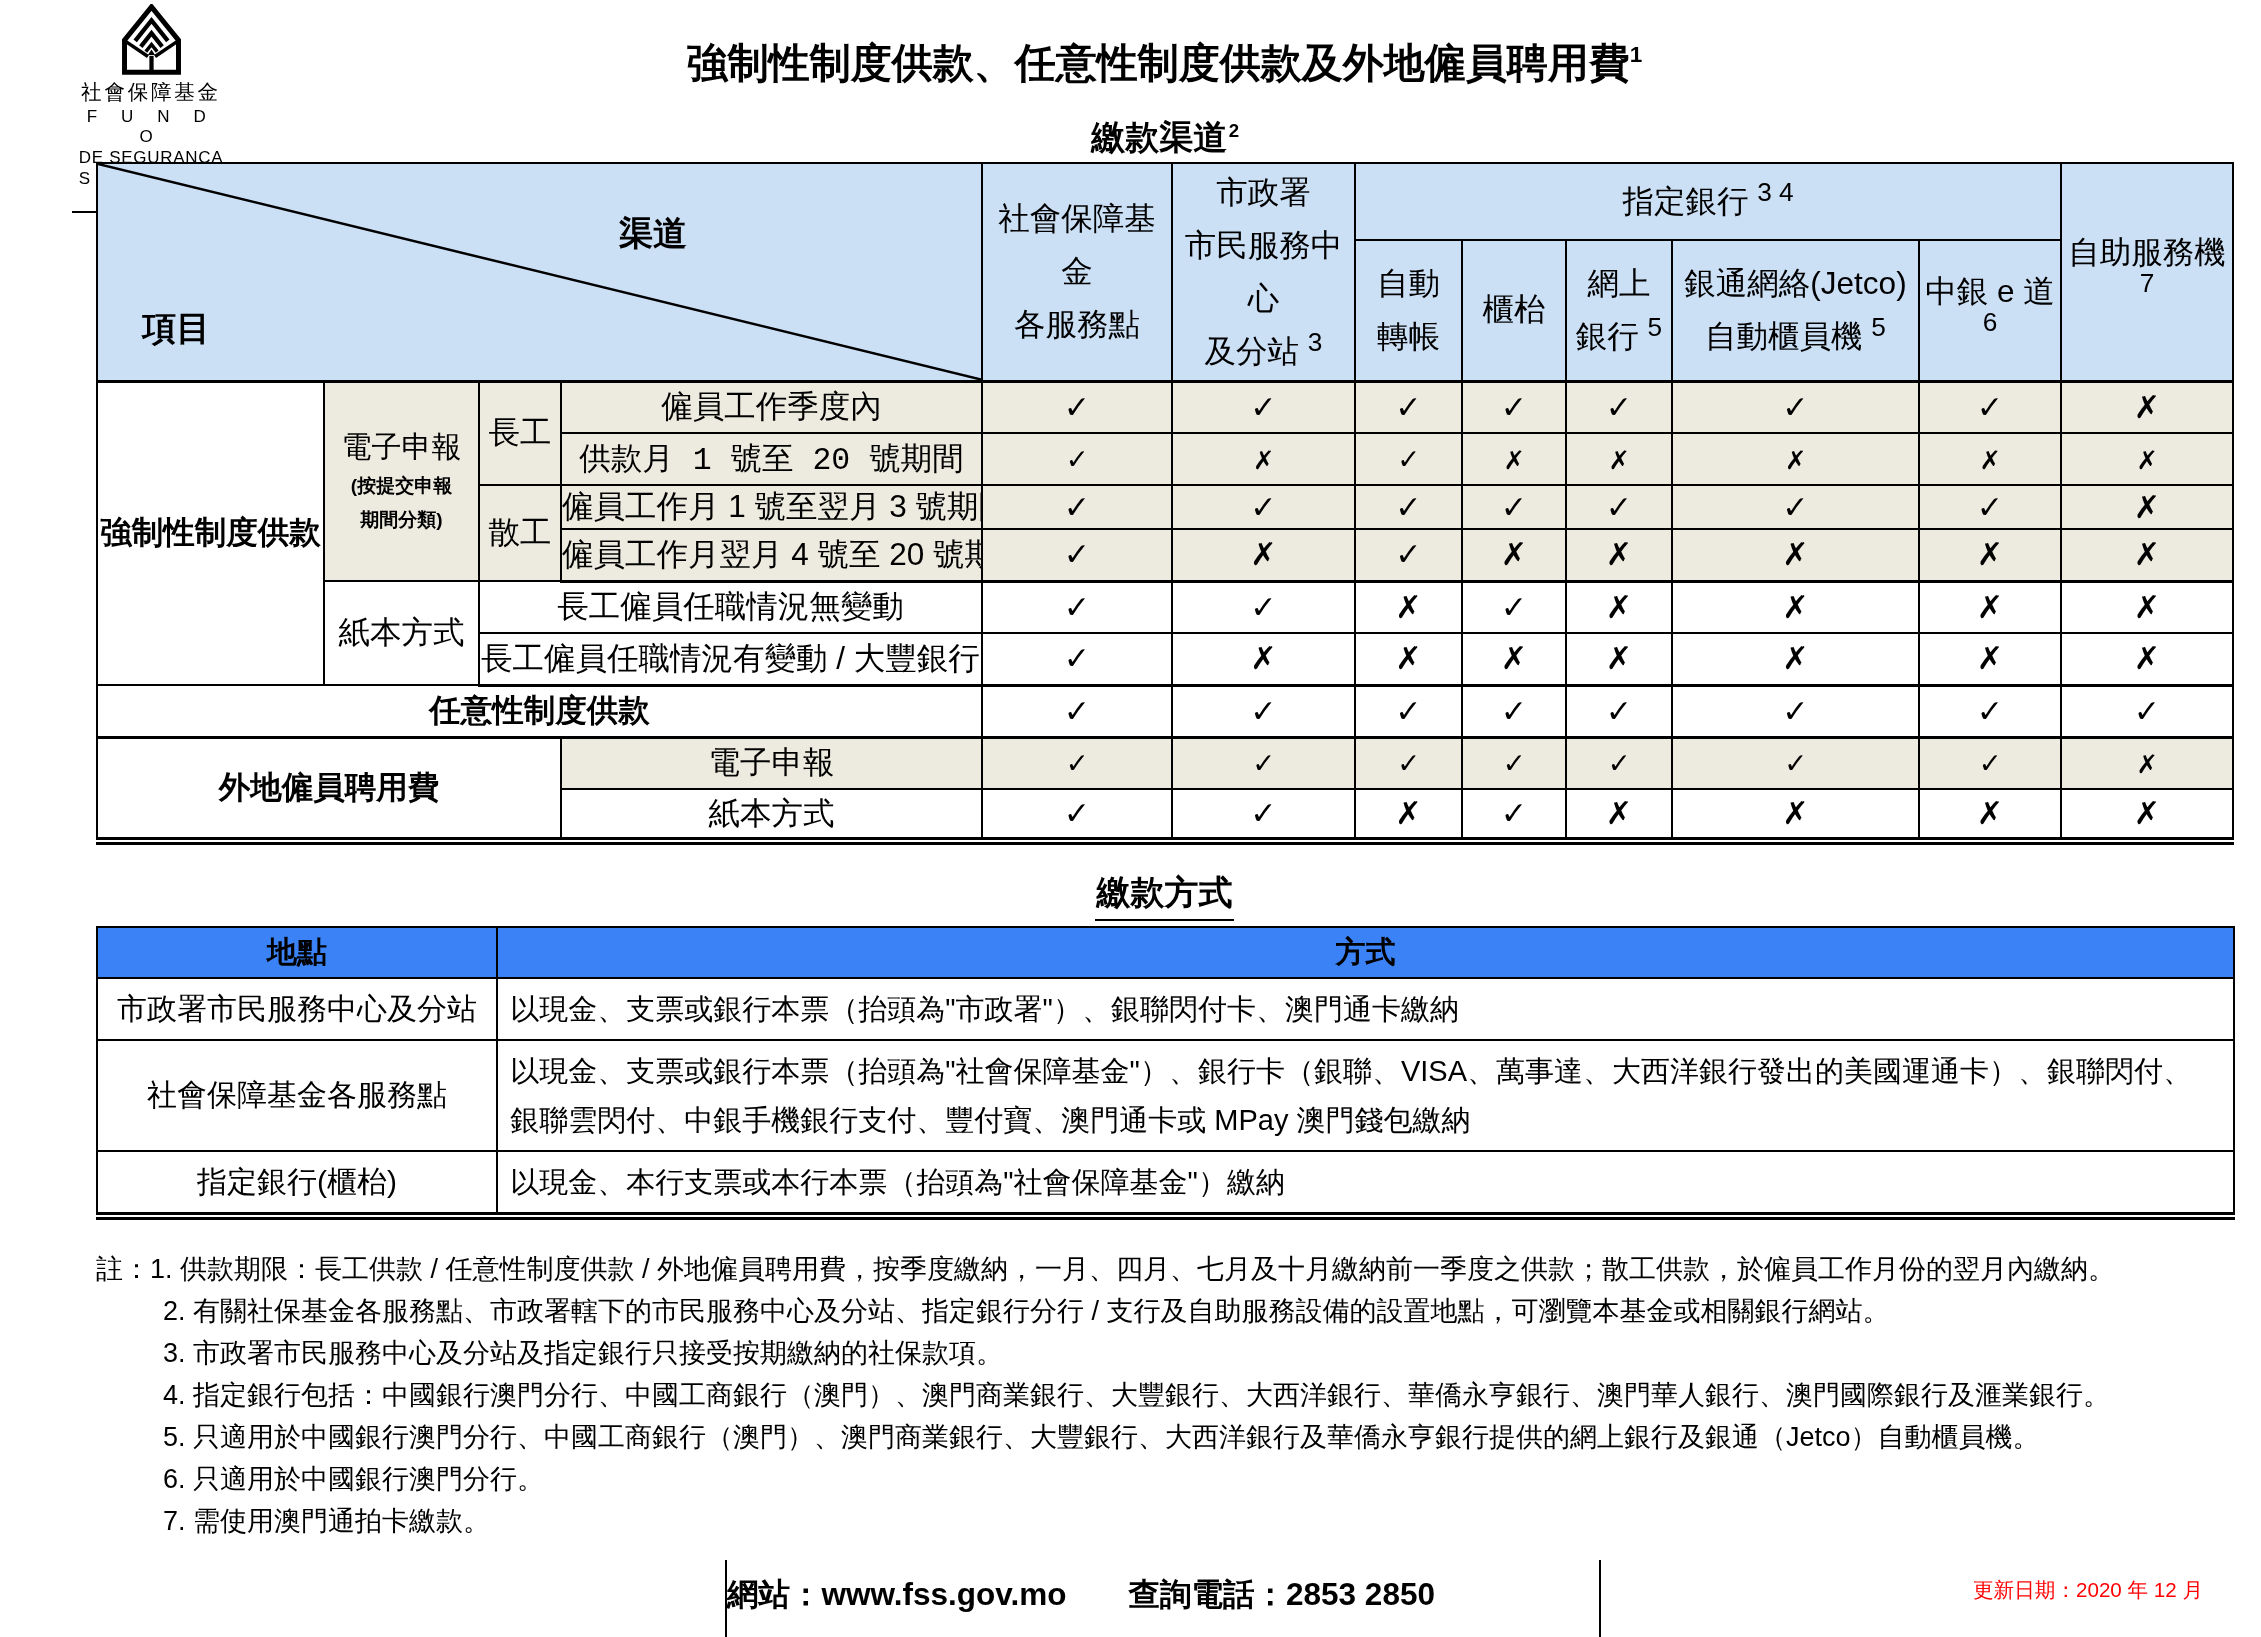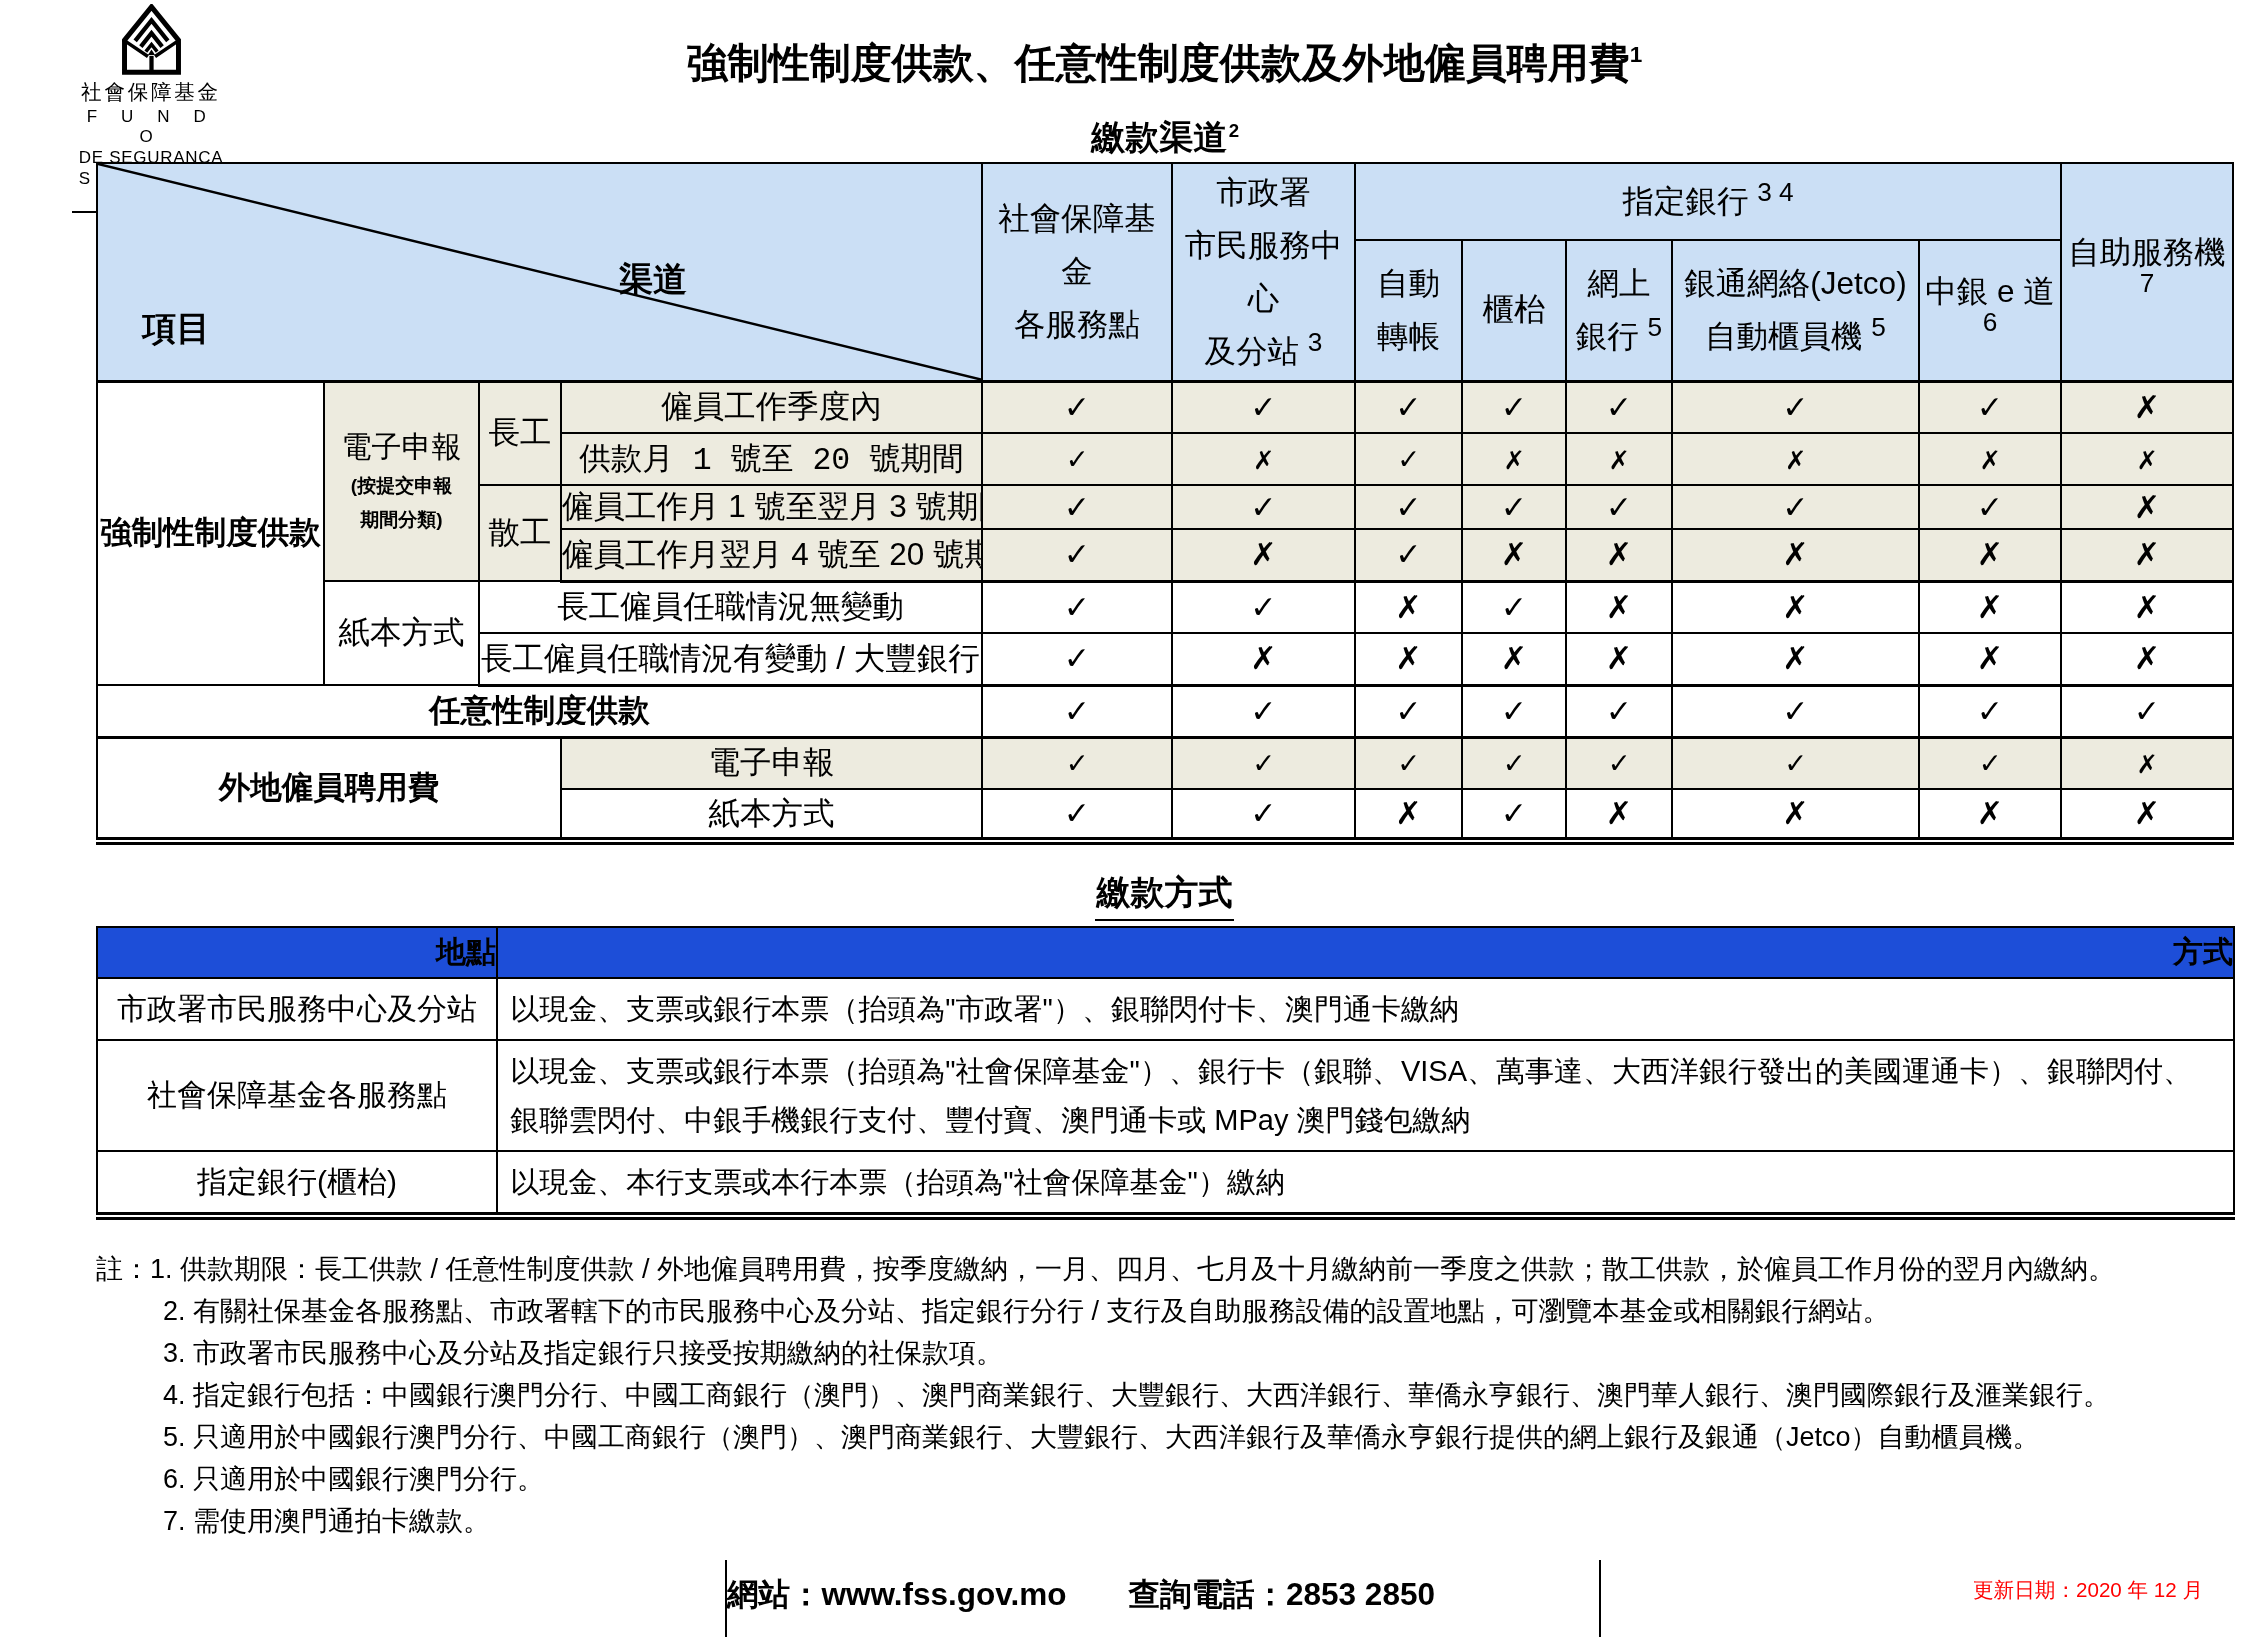--- a/index.html
+++ b/index.html
@@ -30,34 +30,34 @@
   .t1 td{border:2.1px solid #000;text-align:center;vertical-align:middle;font-size:31.5px;
          overflow:hidden;padding:0;}
   .t1 .hcell{background:#cbdff5;}
   .t1 .hb td, .t1 td.hb{border-bottom-width:3.4px;}
   .t1 td.hb2{border-bottom-width:2.7px;}
   tr.bb4 td{border-bottom-width:2.7px;font-family:Liberation Mono, monospace;}
   tr.bb5 td{border-bottom-width:3.4px;}
   .t1 .hcell .ln{line-height:53px;}
   .corner{position:relative;background:#cbdff5;}
   .corner .clab{position:absolute;font-size:34px;font-weight:bold;}
-  .corner .ch{left:59%;top:22%;margin-top:46px;}
+  .corner .ch{left:59%;top:22%;}
   .corner .it{left:5%;top:66%;}
   .glab{font-weight:bold;font-size:30px;background:#fff;}
   .gsub{font-size:30px;background:#fff;}
   .gsub-main{font-size:30px;line-height:44px;}
   .gsub-note{font-size:19px;line-height:34px;font-weight:bold;}
   .desc{font-size:27px;white-space:nowrap;background:#fff;}
   .mk{font-size:33px;background:#fff;}
   .bg{background:#edebdf !important;}
 
   
   .t2{position:absolute;left:96px;top:926px;width:2137px;border:2.7px solid #000;border-bottom:8.2px double #000;}
   .t2 td{border:2.1px solid #000;vertical-align:middle;font-size:30px;padding:0;}
-  .t2 .th{background:#1d4ed8;font-weight:bold;text-align:right;border-bottom-width:2.7px;}
+  .t2 .th{background:#3b82f6;font-weight:bold;text-align:center;border-bottom-width:2.7px;}
   .t2 .place{text-align:center;}
   .t2 .method{text-align:left;padding:5.5px 12.3px;font-size:29px;line-height:49px;}
 
   
   .notes{position:absolute;left:96px;top:1248px;width:2089px;font-size:27px;line-height:42px;}
   .note-line{white-space:nowrap;}
   .indent{padding-left:67px;}
 
   
   .vbar{position:absolute;top:1560px;width:2.1px;height:77px;background:#000;}

